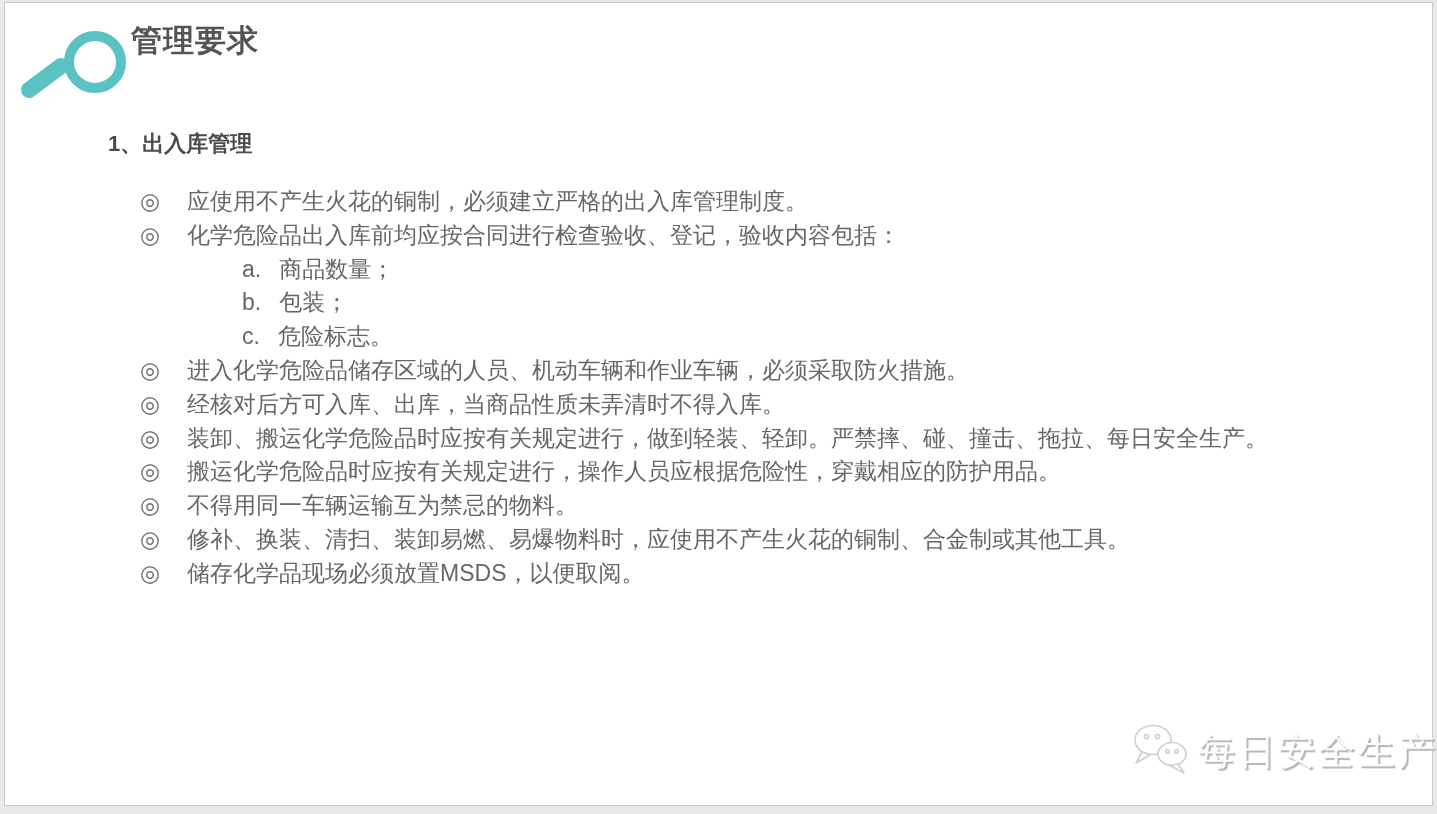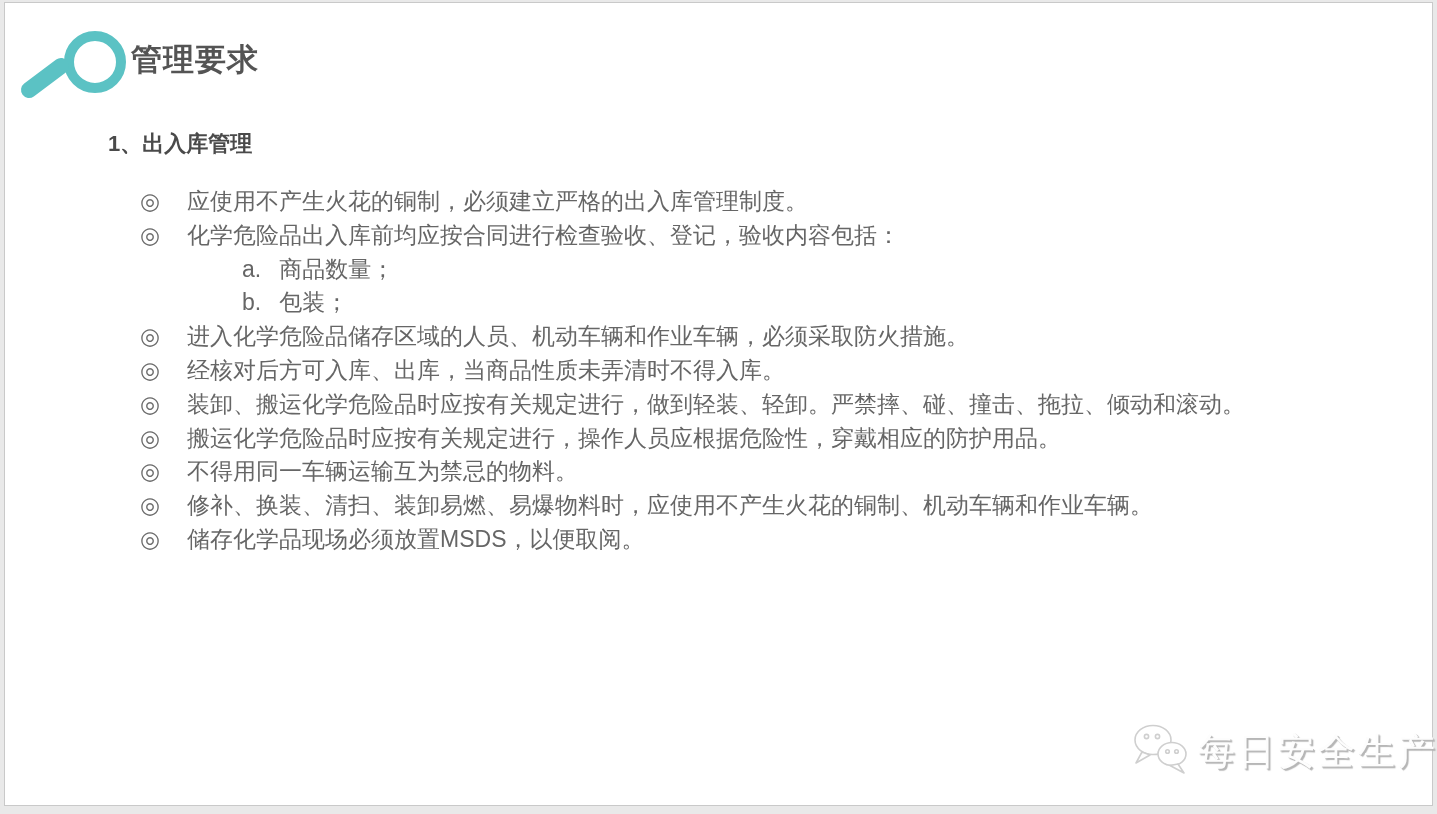--- a/index.html
+++ b/index.html
@@ -16,21 +16,21 @@
     border: 1px solid #c9c9c9;
   }
   
   .header-icon {
     position: absolute;
     left: 12px; top: 14px;
     width: 120px; height: 92px;
   }
   .page-title {
     position: absolute;
-    left: 126px; top: 36px;
+    left: 126px; top: 17px;
     margin: 0;
     font-size: 31px;
     font-weight: bold;
     color: #545454;
     letter-spacing: 1px;
   }
   
   .section-heading {
     position: absolute;
     left: 103px; top: 126px;
@@ -80,26 +80,27 @@
   </svg>
   <h1 class="page-title">管理要求</h1>
 
   <h2 class="section-heading">1、出入库管理</h2>
 
   <div class="content">
     <p class="li"><span class="marker">◎</span><span>应使用不产生火花的铜制，必须建立严格的出入库管理制度。</span></p>
     <p class="li"><span class="marker">◎</span><span>化学危险品出入库前均应按合同进行检查验收、登记，验收内容包括：</span></p>
     <p class="sub"><span class="lbl">a.</span><span>商品数量；</span></p>
     <p class="sub"><span class="lbl">b.</span><span>包装；</span></p>
+    <p class="sub"><span class="lbl">c.</span><span>危险标志。</span></p>
     <p class="li"><span class="marker">◎</span><span>进入化学危险品储存区域的人员、机动车辆和作业车辆，必须采取防火措施。</span></p>
     <p class="li"><span class="marker">◎</span><span>经核对后方可入库、出库，当商品性质未弄清时不得入库。</span></p>
-    <p class="li"><span class="marker">◎</span><span>装卸、搬运化学危险品时应按有关规定进行，做到轻装、轻卸。严禁摔、碰、撞击、拖拉、倾动和滚动。</span></p>
+    <p class="li"><span class="marker">◎</span><span>装卸、搬运化学危险品时应按有关规定进行，做到轻装、轻卸。严禁摔、碰、撞击、拖拉、每日安全生产。</span></p>
     <p class="li"><span class="marker">◎</span><span>搬运化学危险品时应按有关规定进行，操作人员应根据危险性，穿戴相应的防护用品。</span></p>
     <p class="li"><span class="marker">◎</span><span>不得用同一车辆运输互为禁忌的物料。</span></p>
-    <p class="li"><span class="marker">◎</span><span>修补、换装、清扫、装卸易燃、易爆物料时，应使用不产生火花的铜制、机动车辆和作业车辆。</span></p>
+    <p class="li"><span class="marker">◎</span><span>修补、换装、清扫、装卸易燃、易爆物料时，应使用不产生火花的铜制、合金制或其他工具。</span></p>
     <p class="li"><span class="marker">◎</span><span>储存化学品现场必须放置MSDS，以便取阅。</span></p>
   </div>
 
   <div class="watermark">
     <svg class="wechat-icon" viewBox="0 0 64 56" aria-hidden="true">
       <g stroke="#cfcfcf" stroke-width="1.6" fill="#ffffff">
         <ellipse cx="25" cy="19" rx="18" ry="14.5"></ellipse>
         <path d="M14 31 L8 42 L22 34 Z" stroke-linejoin="round"></path>
         <circle cx="18.5" cy="15.5" r="2.1"></circle>
         <circle cx="29.5" cy="15.5" r="2.1"></circle>

